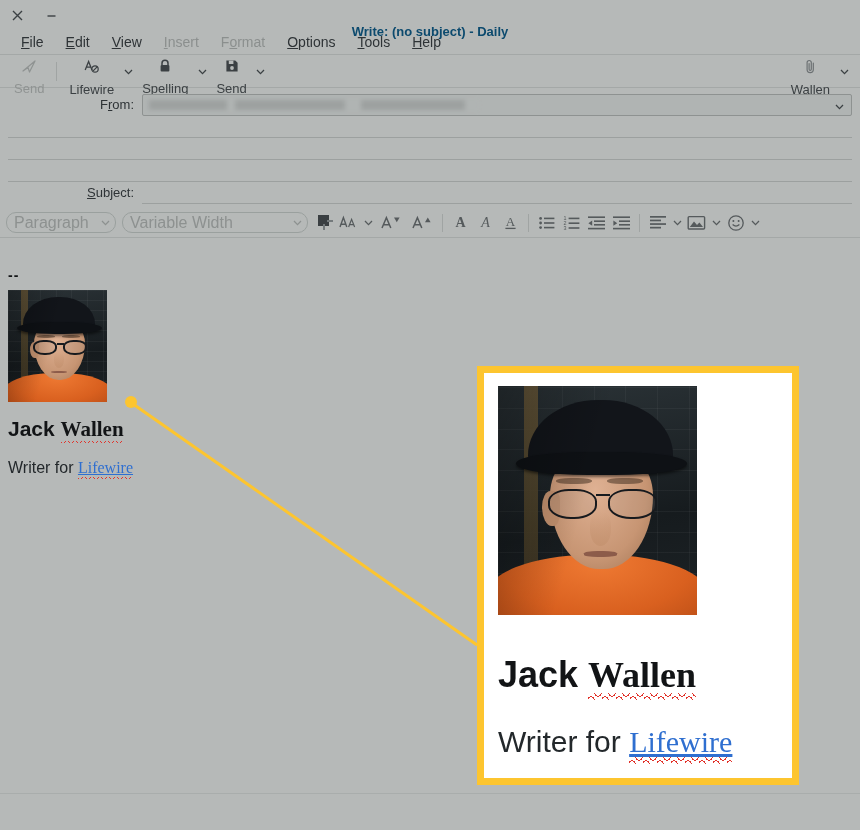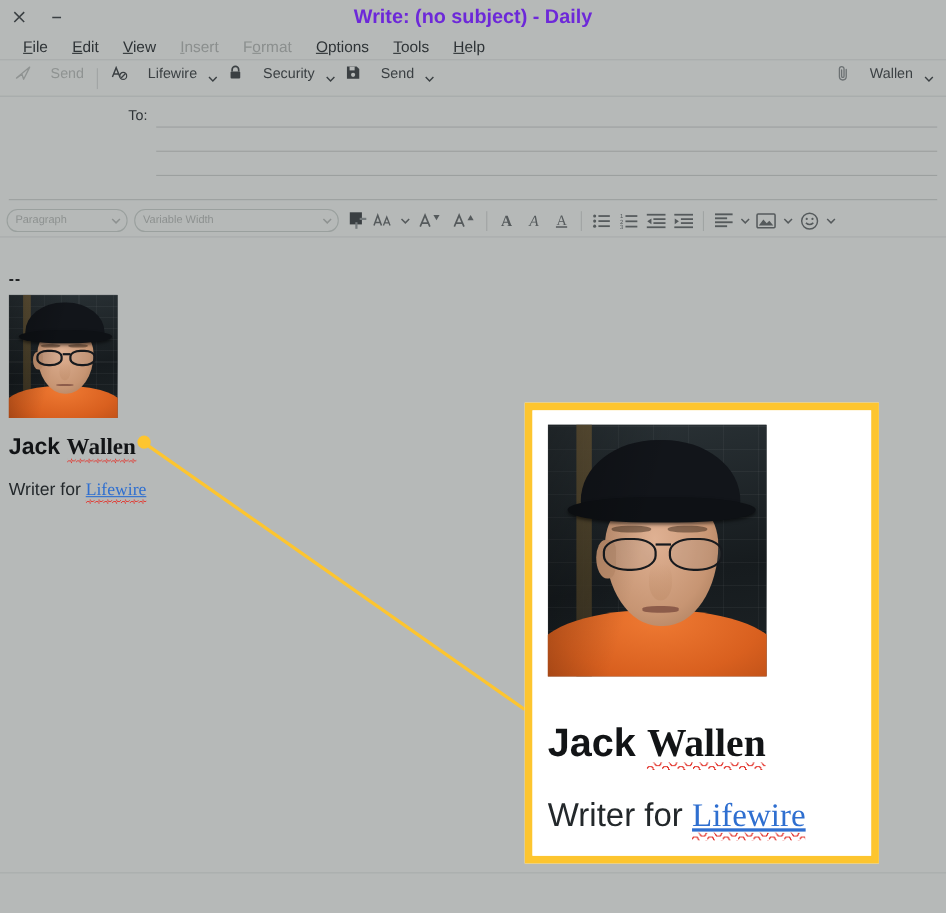--- a/index.html
+++ b/index.html
@@ -17,23 +17,23 @@
     background: #b6b9b8;
     display: flex; align-items: center;
   }
   .win-btn {
     width: 34px; height: 30px;
     display: flex; align-items: center; justify-content: center;
     color: #3b4043; font-size: 14px; line-height: 1;
   }
   .win-btn svg { display:block; }
   .title-text {
-    position: absolute; left: 0; right: 0; top: 0; height: 30px;
+    position: absolute; left: 0; right: 0; top: 16px; height: 30px;
     display: flex; align-items: center; justify-content: center;
-    font-size: 18px; font-weight: bold; color: #6d28d9;
+    font-size: 13px; font-weight: bold; color: #0c4a6e;
     pointer-events: none;
   }
 
   
   .menubar {
     height: 25px; width: 100%;
     display: flex; align-items: center;
     padding-left: 10px;
     background: #b6b9b8;
     border-bottom: 1px solid #a4a8a7;
@@ -48,24 +48,25 @@
 
   
   .toolbar {
     height: 33px; width: 100%;
     display: flex; align-items: center;
     padding: 0 8px;
     background: #b6b9b8;
     border-bottom: 1px solid #a4a8a7;
   }
   .tb-btn {
-    display: flex; align-items: flex-start; gap: 18px;
+    display: flex; align-items: center; gap: 8px;
     height: 25px; padding: 0 6px;
     font-size: 13px; color: #3b4043;
     white-space: nowrap;
+    flex-direction: column;
   }
   .tb-btn.disabled, .tb-btn.disabled svg { color: #8f9392; fill: #8f9392; }
   .tb-caret {
     width: 16px; height: 25px;
     display: flex; align-items: center; justify-content: center;
     color: #3b4043;
   }
   .tb-sep { width: 1px; height: 19px; background: #a0a4a3; margin: 0 6px; }
   .tb-spacer { flex: 1 1 auto; }
   .ico { display: inline-flex; align-items: center; justify-content: center; }
@@ -117,21 +118,21 @@
     height: 30px; width: 100%;
     display: flex; align-items: center;
     padding: 0 6px;
     background: #b6b9b8;
     border-bottom: 1px solid #a4a8a7;
   }
   .fmt-select {
     height: 21px; display: flex; align-items: center;
     border: 1px solid #9aa09e; border-radius: 10px;
     background: #b6b9b8;
-    font-size: 10px; color: #8d9190;
+    font-size: 16px; color: #8d9190;
     padding: 0 4px 0 7px;
     margin-right: 6px;
     position: relative;
   }
   .fmt-select .lbl { flex: 1 1 auto; white-space: nowrap; }
   .fmt-select .cv { margin-left: 10px; color: #8d9190; display:flex; align-items:center; }
   .sel-paragraph { width: 110px; }
   .sel-fontface { width: 186px; }
   .fmt-btn {
     width: 25px; height: 26px;
@@ -380,21 +381,21 @@
         </svg>
     </div>
 
     <div class="tb-btn">
       <span class="ico">
         <svg width="14" height="14" viewBox="0 0 14 14">
           <path d="M4 6 V4.3 A3 3 0 0 1 10 4.3 V6" fill="none" stroke="#3b4043" stroke-width="1.5"></path>
           <rect x="2.6" y="6" width="8.8" height="6.4" rx="1" fill="#3b4043"></rect>
         </svg>
       </span>
-      <span>Security</span>
+      <span>Spelling</span>
     </div>
     <div class="tb-caret">
       <svg width="11" height="11" viewBox="0 0 11 11">
           <path d="M2 4 L5.5 7.6 L9 4" fill="none" stroke="#3b4043" stroke-width="1.3"></path>
         </svg>
     </div>
 
     <div class="tb-btn">
       <span class="ico">
         <svg width="14" height="14" viewBox="0 0 14 14">
@@ -423,31 +424,44 @@
     </div>
     <div class="tb-caret">
       <svg width="11" height="11" viewBox="0 0 11 11">
           <path d="M2 4 L5.5 7.6 L9 4" fill="none" stroke="#3b4043" stroke-width="1.3"></path>
         </svg>
     </div>
   </div>
 
   <div class="headers">
 
-
     <div class="hrow">
-      <div class="hlabel">To:</div>
+      <div class="hlabel">F<u>r</u>om:</div>
+      <div class="hfield">
+        <div class="from-select">
+          <div class="redacted"></div>
+          <span class="sel-caret">
+            <svg width="11" height="11" viewBox="0 0 11 11">
+                <path d="M2 4 L5.5 7.6 L9 4" fill="none" stroke="#3b4043" stroke-width="1.3"></path>
+              </svg>
+          </span>
+        </div>
+      </div>
+    </div>
+
+    <div class="hrow">
       <div class="hfield">
         <div class="line-field"></div>
         <div class="to-extra"></div>
         <div class="to-extra"></div>
       </div>
     </div>
 
     <div class="hrow">
+      <div class="hlabel"><u>S</u>ubject:</div>
       <div class="hfield">
         <div class="line-field"></div>
       </div>
     </div>
   </div>
 
   <div class="fmtbar">
 
     <div class="fmt-select sel-paragraph">
       <span class="lbl">Paragraph</span>

